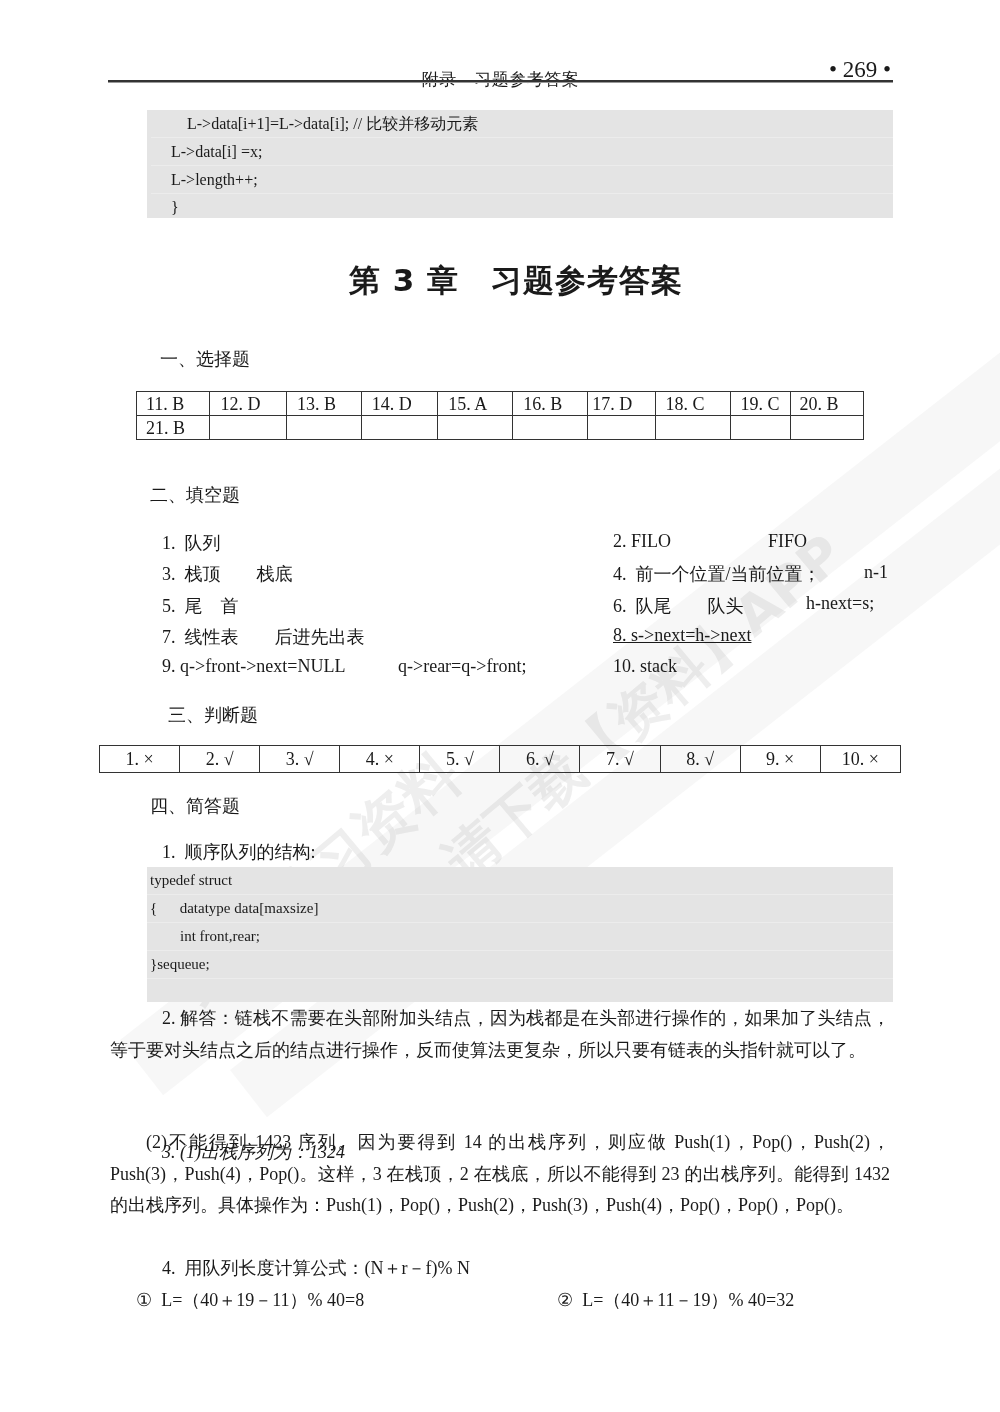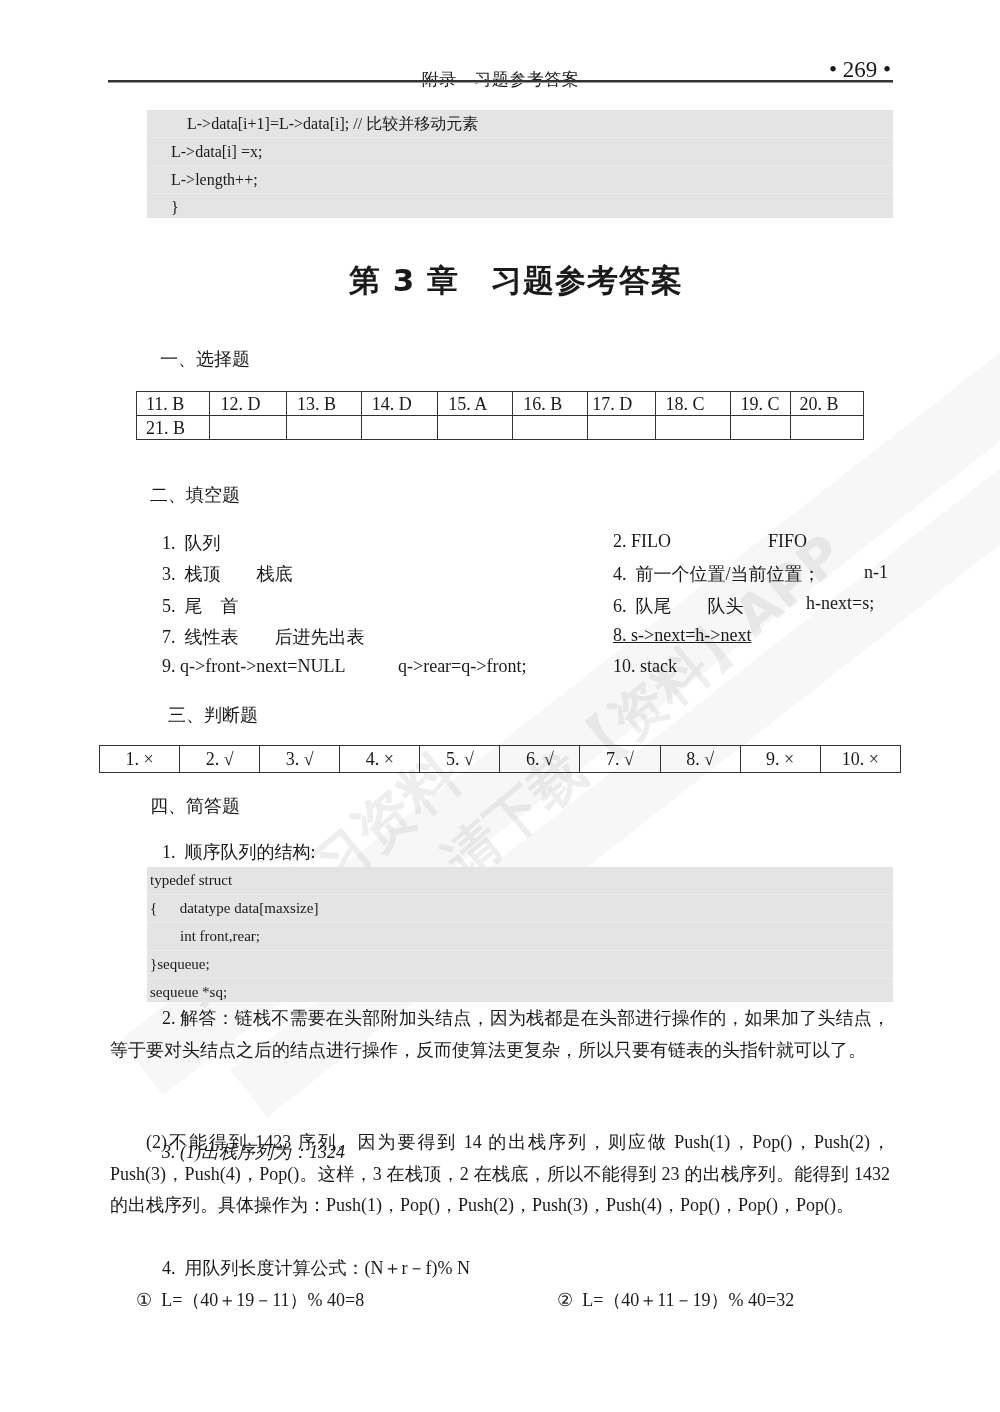--- a/index.html
+++ b/index.html
@@ -166,21 +166,20 @@
 
 <div class="abs section-heading" style="left:150px; top:794px;">四、简答题</div>
 
 <div class="abs fill-item" style="left:162px; top:840px;">1.  顺序队列的结构:</div>
 
 <div class="abs code-block" style="left:147px; top:867px; width:746px; height:135px; font-size:15px;">
   <div class="code-line sep" style="padding-left:3px;">typedef struct</div>
   <div class="code-line sep" style="padding-left:3px;">{      datatype data[maxsize]</div>
   <div class="code-line sep" style="padding-left:3px;">        int front,rear;</div>
   <div class="code-line sep" style="padding-left:3px;">}sequeue;</div>
-  <div class="code-line" style="padding-left:3px;">sequeue *sq;</div>
 </div>
 
 <div class="abs para" style="left:110px; top:1003px; width:780px; text-indent:52px;">2.  解答：链栈不需要在头部附加头结点，因为栈都是在头部进行操作的，如果加了头结点，等于要对头结点之后的结点进行操作，反而使算法更复杂，所以只要有链表的头指针就可以了。</div>
 
 <div class="abs fill-item" style="left:162px; top:1140px;font-style:italic;">3. (1)出栈序列为：1324</div>
 
 <div class="abs para" style="left:110px; top:1127px; width:780px; text-indent:36px;">(2)不能得到 1423 序列。因为要得到 14 的出栈序列，则应做 Push(1)，Pop()，Push(2)，Push(3)，Push(4)，Pop()。这样，3 在栈顶，2 在栈底，所以不能得到 23 的出栈序列。能得到 1432 的出栈序列。具体操作为：Push(1)，Pop()，Push(2)，Push(3)，Push(4)，Pop()，Pop()，Pop()。</div>
 
 <div class="abs fill-item" style="left:162px; top:1256px;">4.  用队列长度计算公式：(N＋r－f)% N</div>
 <div class="abs fill-item" style="left:136px; top:1288px;">①  L=（40＋19－11）% 40=8</div>

